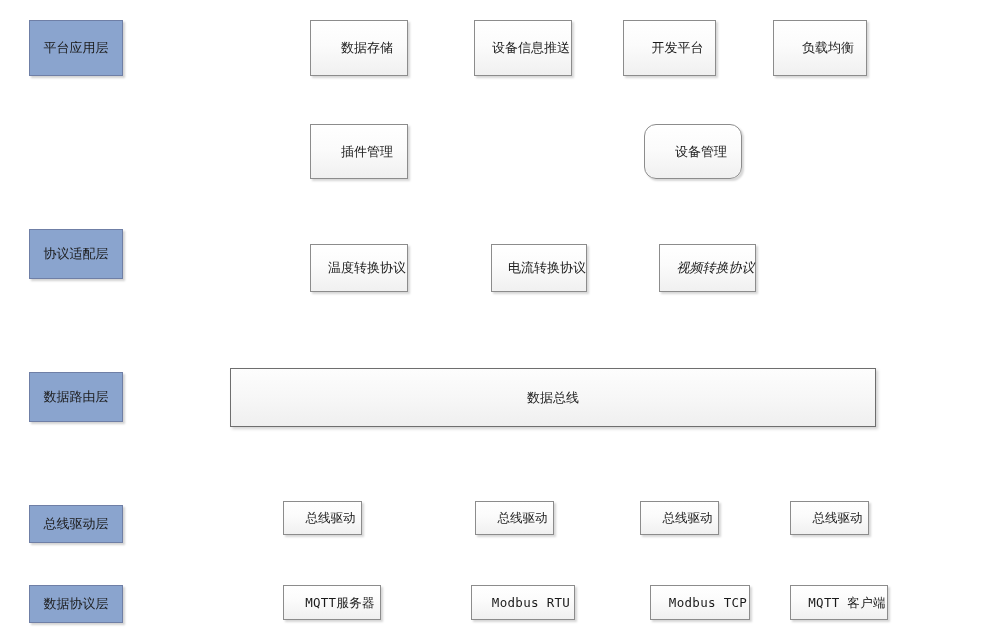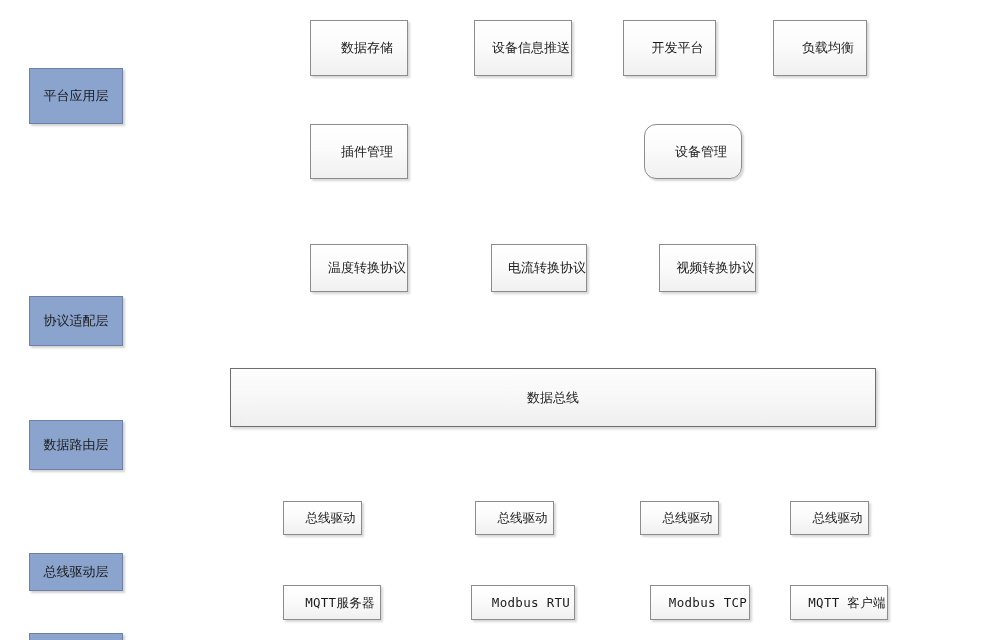--- a/index.html
+++ b/index.html
@@ -36,21 +36,20 @@
     white-space: nowrap;
   }
 
   
   .layer-label {
     background: #8aa4ce;
     border: 1px solid #6f7fa6;
     color: #1b1b1b;
     font-size: 13px;
     box-shadow: 2px 2px 2px rgba(0,0,0,0.18);
-    margin-top: 48px;
   }
 
   
   .module {
     background: linear-gradient(180deg, #ffffff 0%, #fbfbfb 45%, #f0f0f0 100%);
     border: 1px solid #8c8c8c;
     font-size: 13px;
     color: #1a1a1a;
     box-shadow: 2px 2px 2px rgba(0,0,0,0.16);
     padding-left: 16px;
@@ -77,21 +76,21 @@
   }
 </style>
 </head>
 <body>
 
 <div id="canvas">
 
   <div class="node layer-label" style="left:29px; top:20px; width:94px; height:56px;">平台应用层</div>
 
 
-  <div class="node layer-label" style="left:29px; top:248px; width:94px; height:50px;">协议适配层</div>
+  <div class="node layer-label" style="left:29px; top:229px; width:94px; height:50px;">协议适配层</div>
 
   <div class="node layer-label" style="left:29px; top:372px; width:94px; height:50px;">数据路由层</div>
 
   <div class="node layer-label" style="left:29px; top:505px; width:94px; height:38px;">总线驱动层</div>
 
   <div class="node layer-label" style="left:29px; top:585px; width:94px; height:38px;">数据协议层</div>
 
   <div class="node module" style="left:310px; top:20px; width:98px; height:56px;">数据存储</div>
 
   <div class="node module" style="left:474px; top:20px; width:98px; height:56px;">设备信息推送</div>
@@ -101,21 +100,21 @@
   <div class="node module" style="left:773px; top:20px; width:94px; height:56px;">负载均衡</div>
 
   <div class="node module" style="left:310px; top:124px; width:98px; height:55px;">插件管理</div>
 
   <div class="node module" style="left:644px; top:124px; width:98px; height:55px;border-radius:12px;">设备管理</div>
 
   <div class="node module" style="left:310px; top:244px; width:98px; height:48px;">温度转换协议</div>
 
   <div class="node module" style="left:491px; top:244px; width:96px; height:48px;">电流转换协议</div>
 
-  <div class="node module" style="left:659px; top:244px; width:97px; height:48px;">视频转换协议</div>
+  <div class="node module" style="left:659px; top:244px; width:97px; height:48px;font-style:italic;">视频转换协议</div>
 
   <div class="node bus-bar" style="left:230px; top:368px; width:646px; height:59px;">数据总线</div>
 
   <div class="node module driver" style="left:283px; top:501px; width:79px; height:34px;">总线驱动</div>
 
   <div class="node module driver" style="left:475px; top:501px; width:79px; height:34px;">总线驱动</div>
 
   <div class="node module driver" style="left:640px; top:501px; width:79px; height:34px;">总线驱动</div>
 
   <div class="node module driver" style="left:790px; top:501px; width:79px; height:34px;">总线驱动</div>

